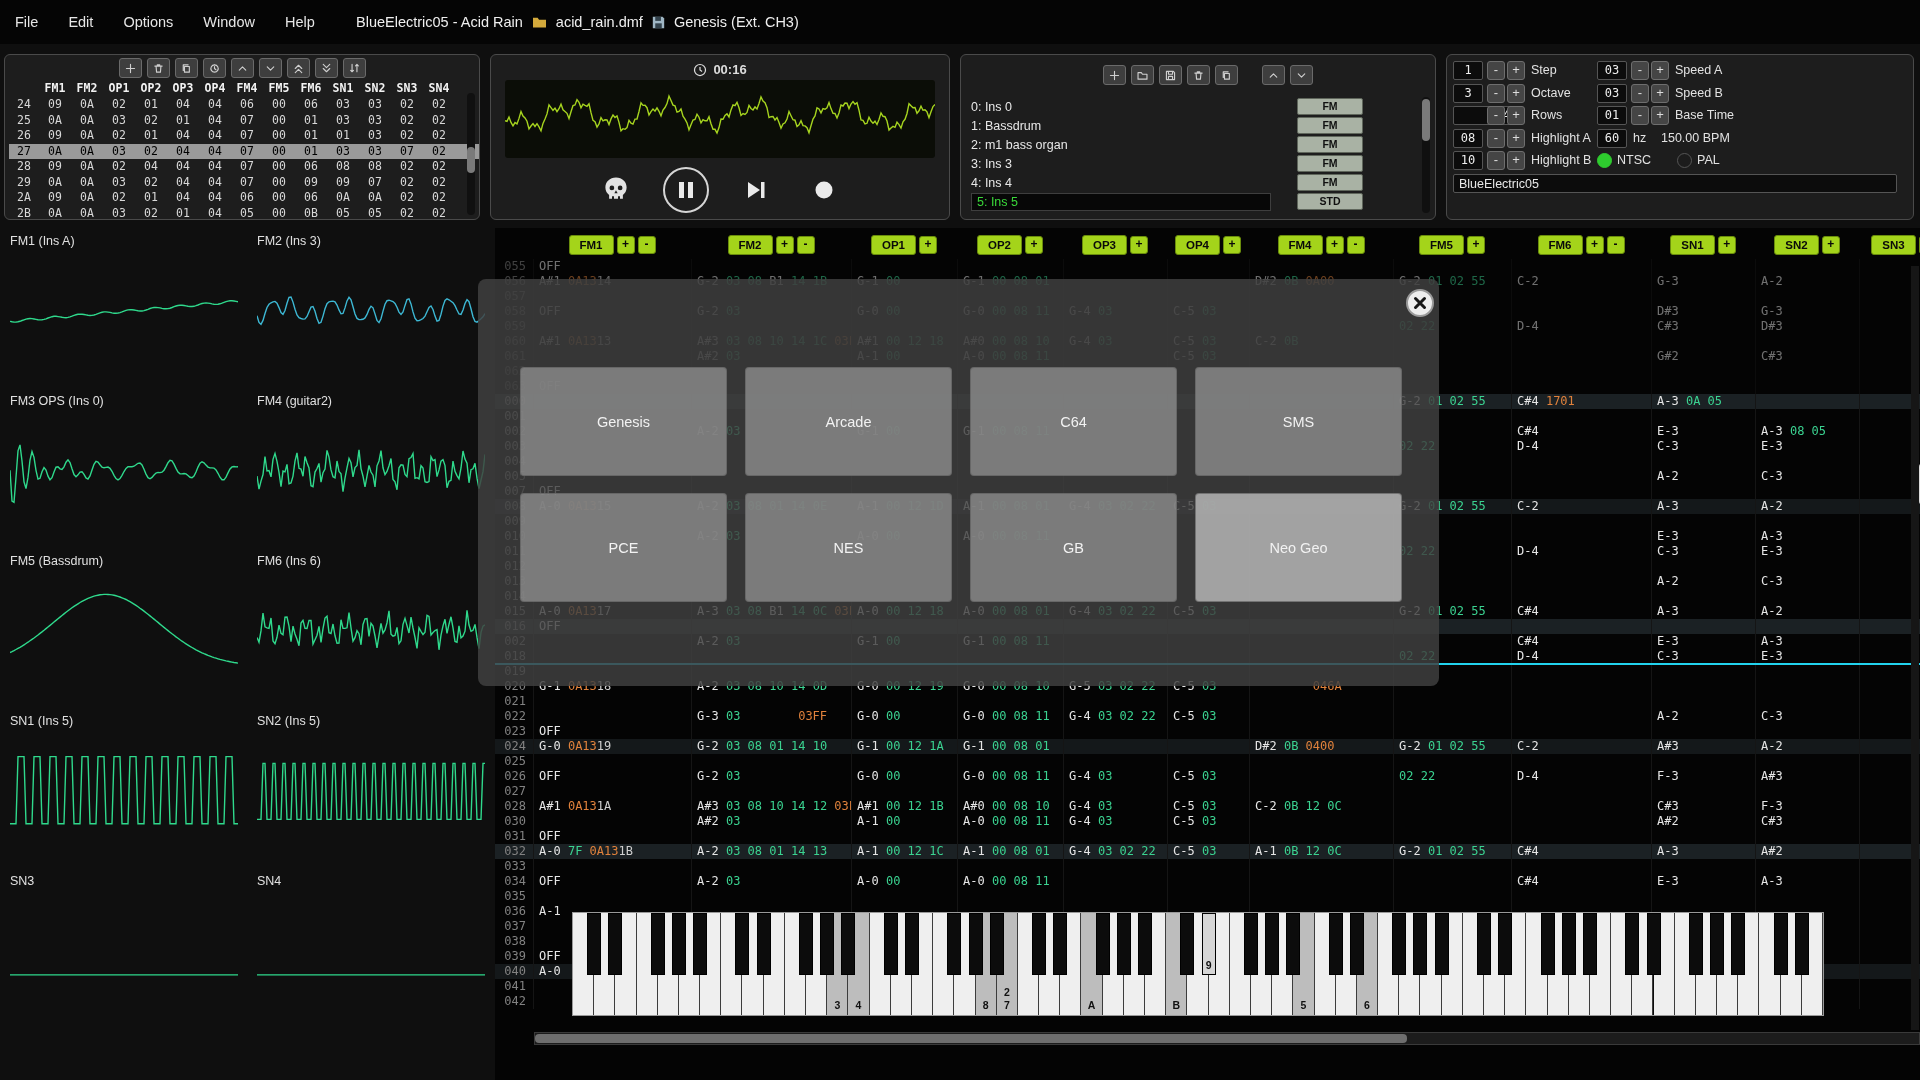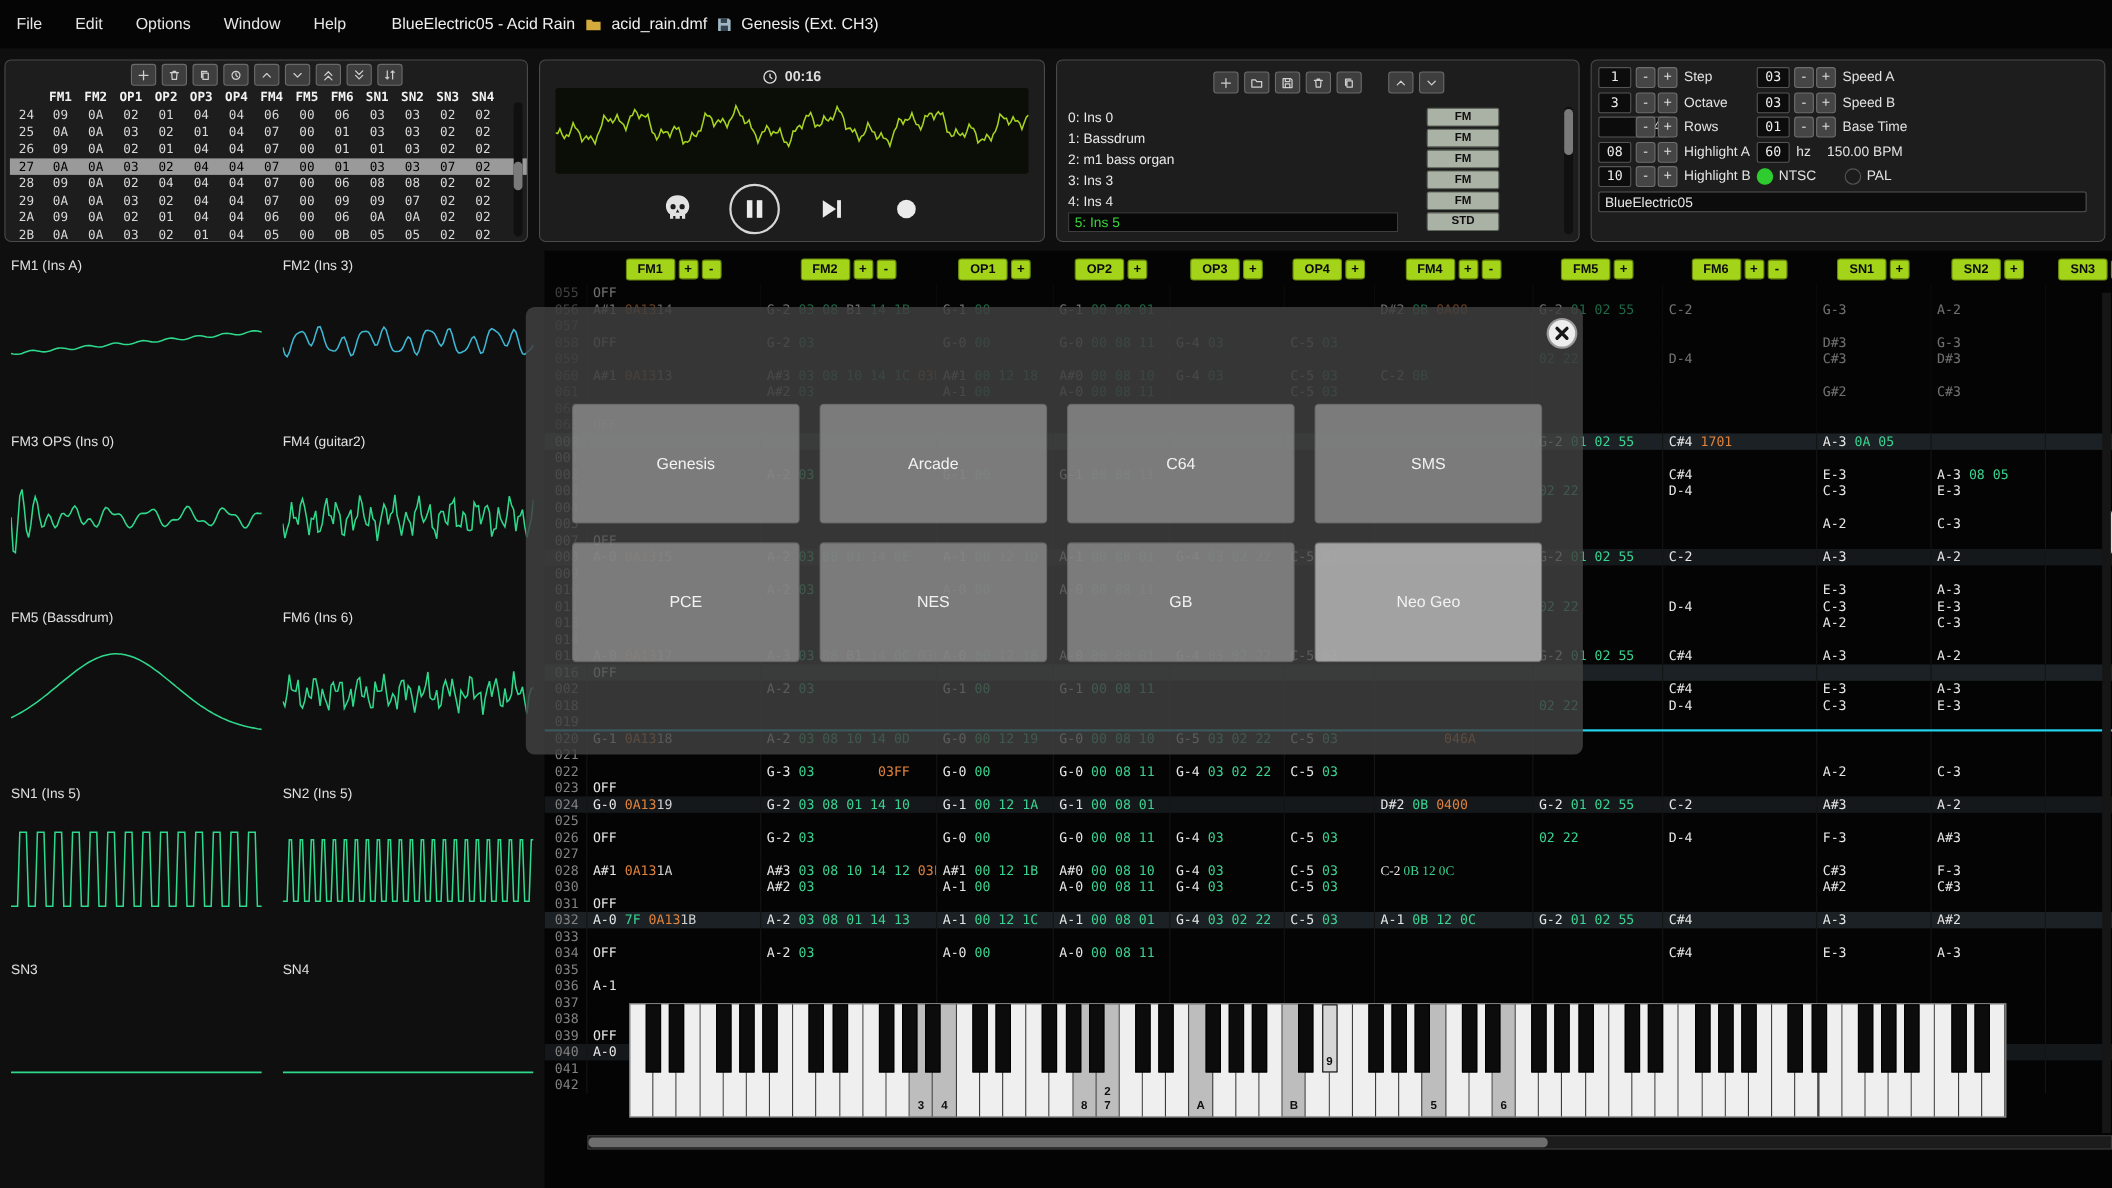--- a/index.html
+++ b/index.html
@@ -860,20 +860,35 @@
         <div class="pcell" style="width: 104px;"></div>
         <div class="pcell" style="width: 82px;"></div>
         <div class="pcell" style="width: 144px;"></div>
         <div class="pcell" style="width: 118px;"><span class="fx">02</span> <span class="fx">22</span></div>
         <div class="pcell" style="width: 140px;"><span class="note">D-4</span></div>
         <div class="pcell" style="width: 104px;"><span class="note">C-3</span></div>
         <div class="pcell" style="width: 104px;"><span class="note">E-3</span></div>
         <div class="pcell" style="width: 90px;"></div>
       </div>
       <div class="prow">
+        <div class="rn">012</div>
+        <div class="pcell" style="width: 158px;"></div>
+        <div class="pcell" style="width: 160px;"></div>
+        <div class="pcell" style="width: 106px;"></div>
+        <div class="pcell" style="width: 106px;"></div>
+        <div class="pcell" style="width: 104px;"></div>
+        <div class="pcell" style="width: 82px;"></div>
+        <div class="pcell" style="width: 144px;"></div>
+        <div class="pcell" style="width: 118px;"></div>
+        <div class="pcell" style="width: 140px;"></div>
+        <div class="pcell" style="width: 104px;"></div>
+        <div class="pcell" style="width: 104px;"></div>
+        <div class="pcell" style="width: 90px;"></div>
+      </div>
+      <div class="prow">
         <div class="rn">013</div>
         <div class="pcell" style="width: 158px;"></div>
         <div class="pcell" style="width: 160px;"></div>
         <div class="pcell" style="width: 106px;"></div>
         <div class="pcell" style="width: 106px;"></div>
         <div class="pcell" style="width: 104px;"></div>
         <div class="pcell" style="width: 82px;"></div>
         <div class="pcell" style="width: 144px;"></div>
         <div class="pcell" style="width: 118px;"></div>
         <div class="pcell" style="width: 140px;"></div>
@@ -1092,21 +1107,21 @@
         <div class="pcell" style="width: 90px;"></div>
       </div>
       <div class="prow">
         <div class="rn">028</div>
         <div class="pcell" style="width: 158px;"><span class="note">A#1</span> <span class="ins">0A13</span><span class="val">1A</span></div>
         <div class="pcell" style="width: 160px;"><span class="note">A#3</span> <span class="fx">03</span> <span class="fx">08</span> <span class="fx">10</span> <span class="fx">14</span> <span class="fx">12</span> <span class="ins">03FF</span></div>
         <div class="pcell" style="width: 106px;"><span class="note">A#1</span> <span class="fx">00</span> <span class="fx">12</span> <span class="fx">1B</span></div>
         <div class="pcell" style="width: 106px;"><span class="note">A#0</span> <span class="fx">00</span> <span class="fx">08</span> <span class="fx">10</span></div>
         <div class="pcell" style="width: 104px;"><span class="note">G-4</span> <span class="fx">03</span></div>
         <div class="pcell" style="width: 82px;"><span class="note">C-5</span> <span class="fx">03</span></div>
-        <div class="pcell" style="width: 144px; font-family: Liberation Serif, serif;"><span class="note">C-2</span> <span class="fx">0B</span> <span class="fx">12</span> <span class="fx">0C</span></div>
+        <div class="pcell" style="width: 144px;"><span class="note">C-2</span> <span class="fx">0B</span> <span class="fx">12</span> <span class="fx">0C</span></div>
         <div class="pcell" style="width: 118px;"></div>
         <div class="pcell" style="width: 140px;"></div>
         <div class="pcell" style="width: 104px;"><span class="note">C#3</span></div>
         <div class="pcell" style="width: 104px;"><span class="note">F-3</span></div>
         <div class="pcell" style="width: 90px;"></div>
       </div>
       <div class="prow">
         <div class="rn">030</div>
         <div class="pcell" style="width: 158px;"></div>
         <div class="pcell" style="width: 160px;"><span class="note">A#2</span> <span class="fx">03</span></div>

